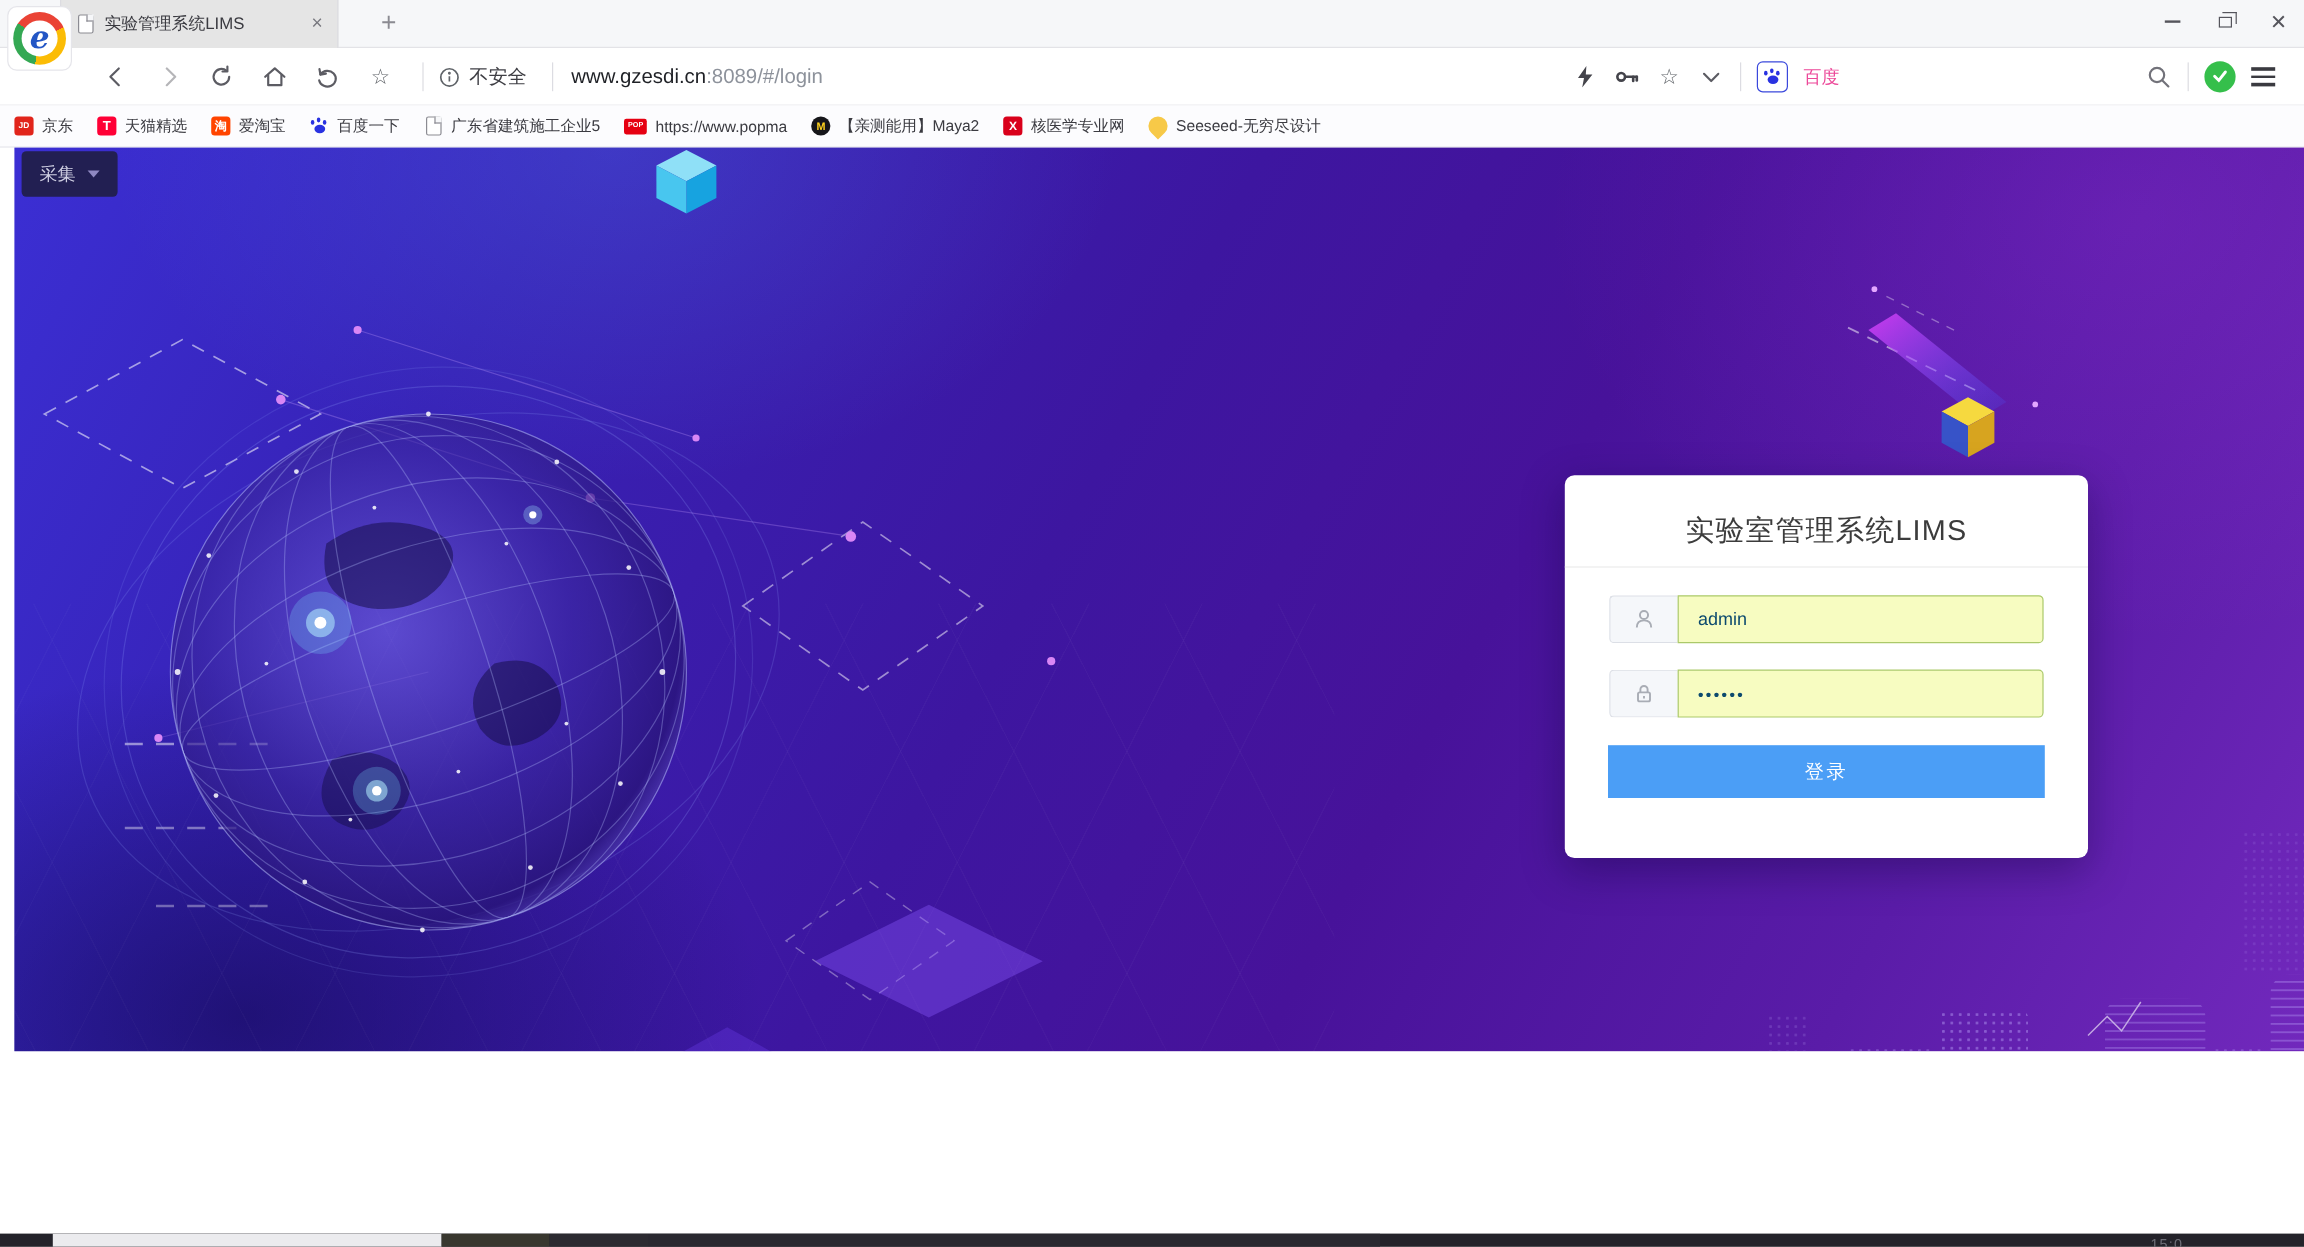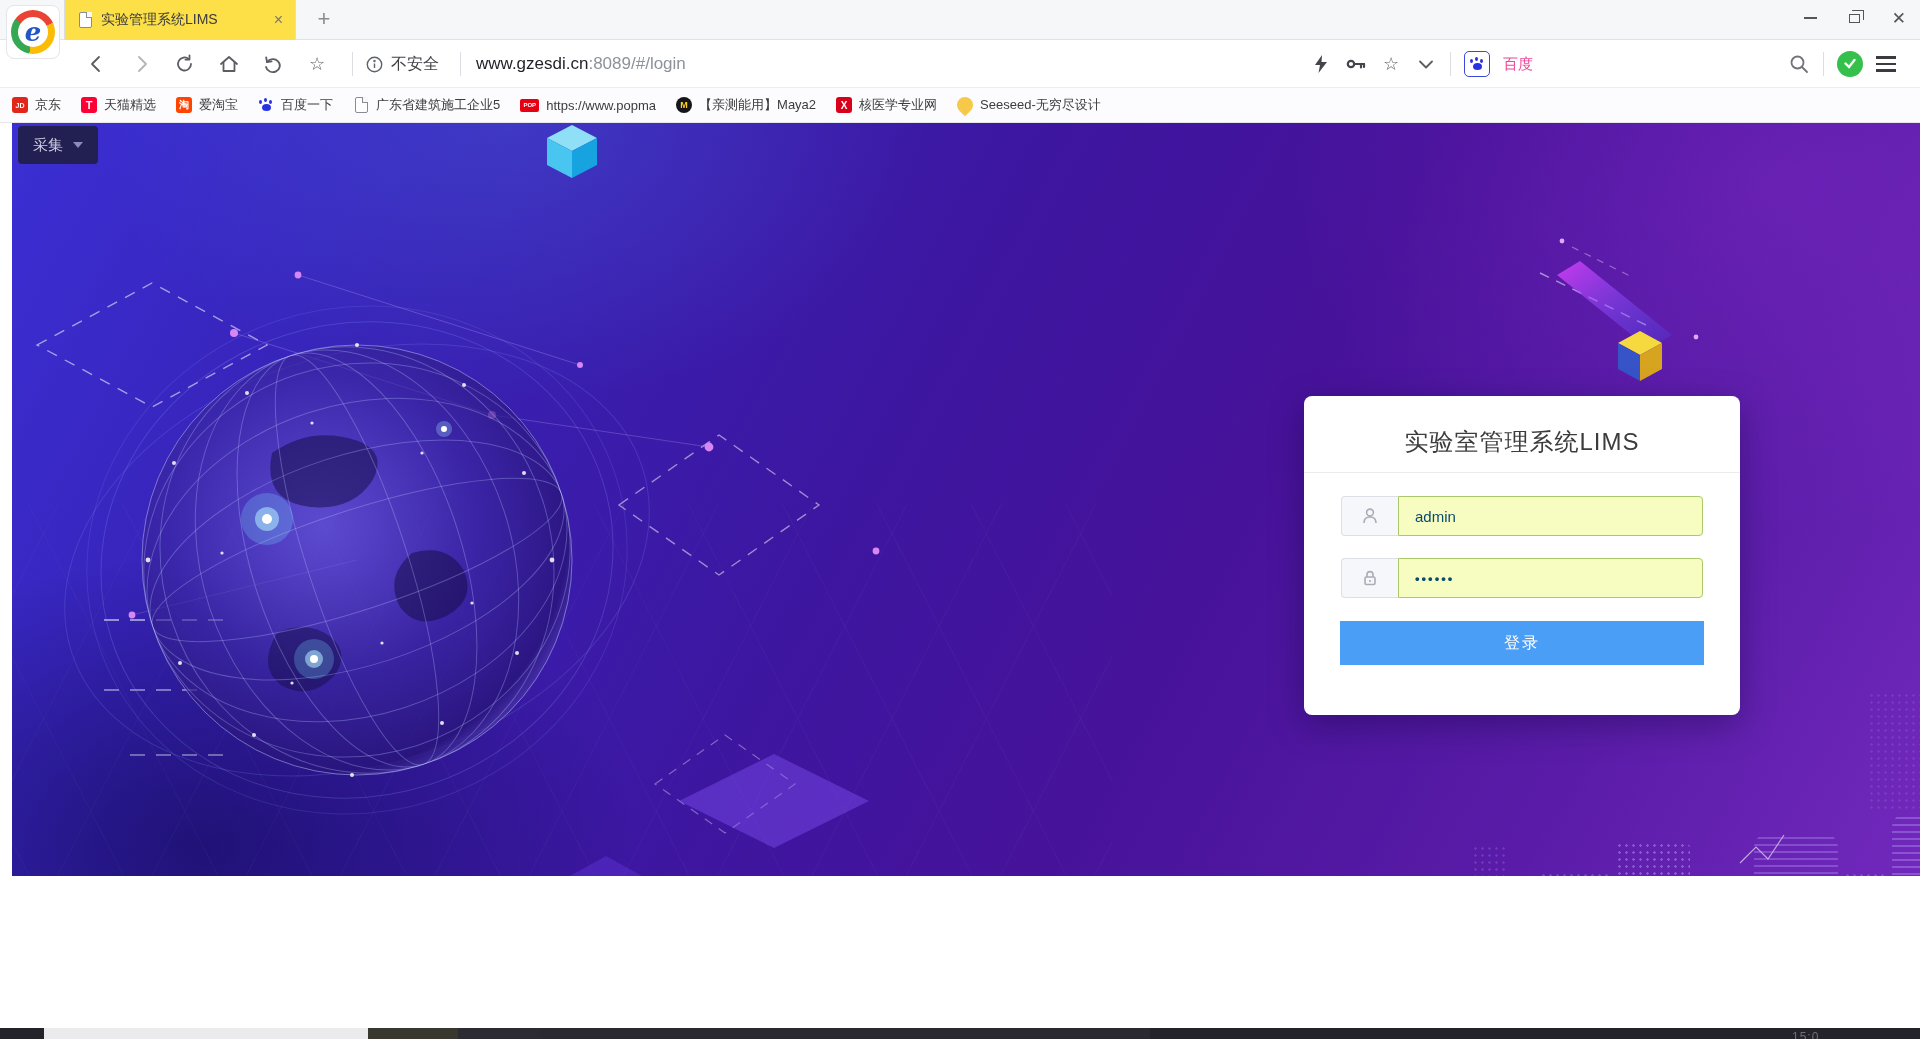--- a/index.html
+++ b/index.html
@@ -12,21 +12,21 @@
   #logo-box { position:absolute; left:6px; top:5px; width:54px; height:54px;
     background:#fff; border:1px solid #e5e5ea; border-radius:8px; z-index:30;
     display:flex; align-items:center; justify-content:center; }
   #logo-ring { width:44px; height:44px; border-radius:50%;
     background:conic-gradient(from -55deg, #ea4335 0 120deg, #fbbc05 120deg 245deg, #34a853 245deg 360deg);
     display:flex; align-items:center; justify-content:center; }
   #logo-core { width:30px; height:30px; border-radius:50%; background:#fff;
     display:flex; align-items:center; justify-content:center;
     color:#2356c5; font-weight:700; font-style:italic; font-size:26px; line-height:26px;
     font-family:"DejaVu Serif", serif; }
-  #tab { position:absolute; left:64px; top:0; width:232px; height:40px; background:#fde047;
+  #tab { position:absolute; left:50px; top:0; width:232px; height:40px; background:#e5e5e5;
     border-left:1px solid #dcdce1; border-right:1px solid #dcdce1;
     display:flex; align-items:center; padding:0 10px 0 14px; }
   .page-ico { width:13px; height:16px; border:1.5px solid #8b8b92; border-radius:2px; position:relative; flex:0 0 auto; background:#fff; }
   .page-ico:before { content:""; position:absolute; right:-1px; top:-1px; width:5px; height:5px;
     background:#f6f7f9; border-left:1.5px solid #8b8b92; border-bottom:1.5px solid #8b8b92; }
   #tab-title { margin-left:9px; font-size:14px; color:#3a3a40; flex:1 1 auto;
     white-space:nowrap; overflow:hidden; }
   #tab-close { font-size:16px; color:#77777e; padding:0 2px; cursor:default; }
   #newtab { position:absolute; left:312px; top:7px; font-size:22px; color:#8b8b92; width:24px; height:24px;
     text-align:center; line-height:24px; }

